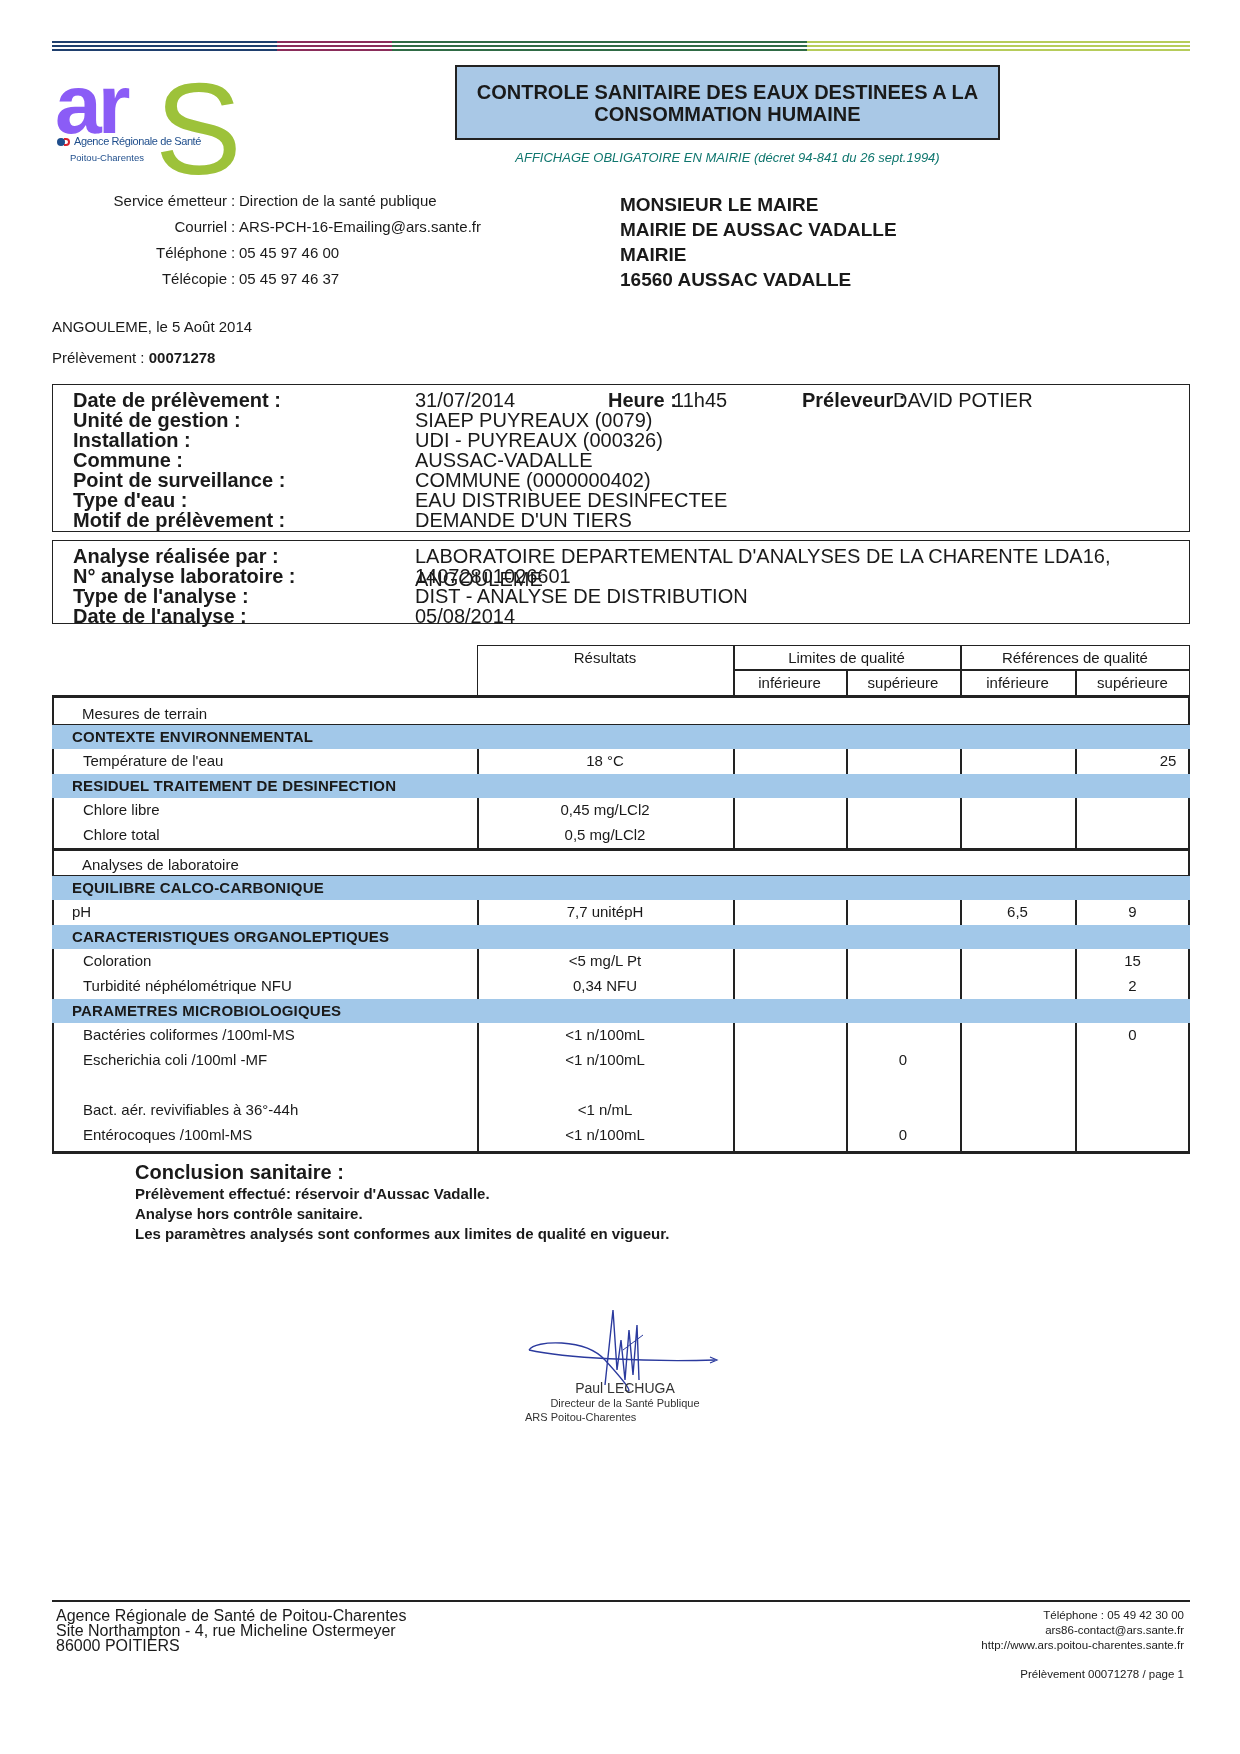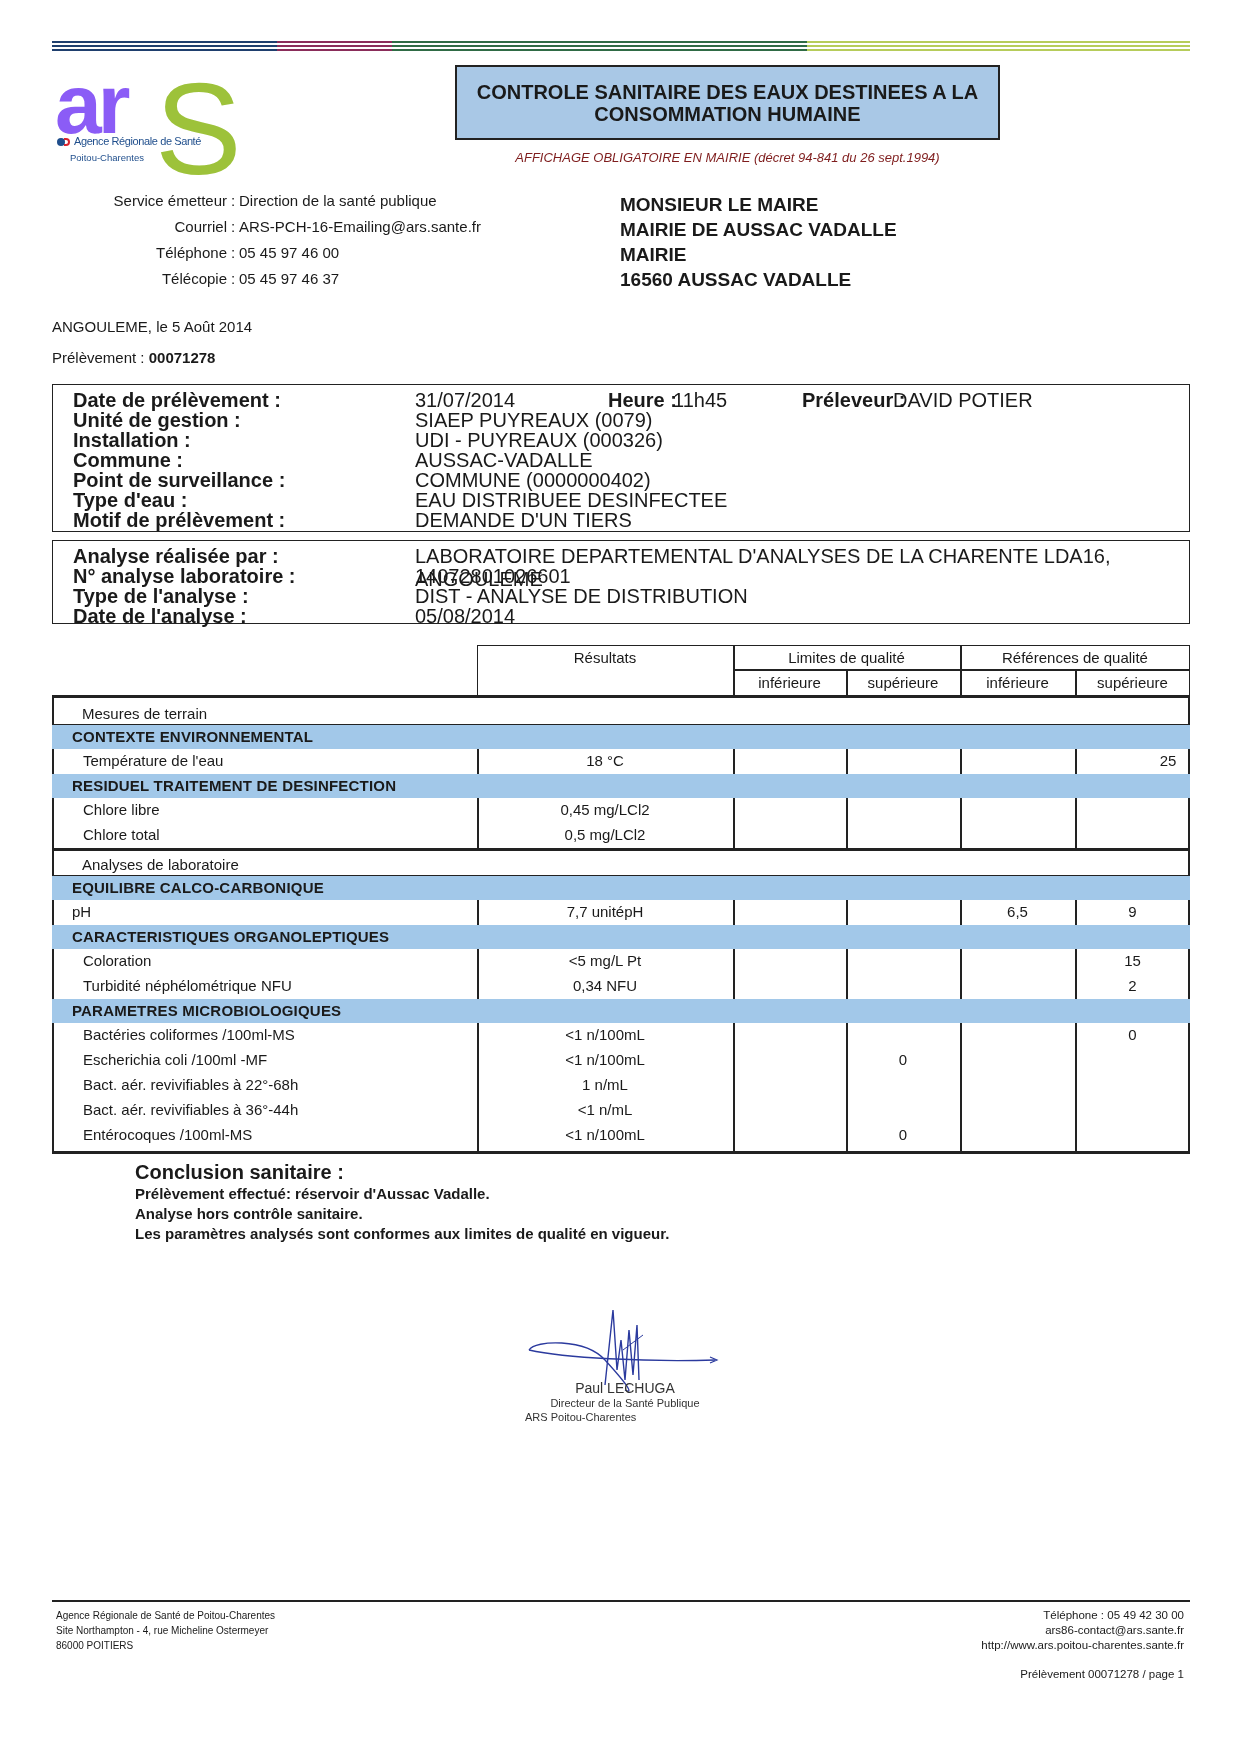--- a/index.html
+++ b/index.html
@@ -19,21 +19,21 @@
   .logo-s { position: absolute; left: 100px; top: -14px; font-size: 130px; font-weight: 400; color: #9dc23a; font-family: "Liberation Sans", sans-serif; }
   .logo-dots { position: absolute; left: 2px; top: 70px; width: 14px; height: 8px; }
   .logo-dot1 { position: absolute; left: 0; top: 0; width: 8px; height: 8px; border-radius: 50%; background: #1f4e8c; }
   .logo-dot2 { position: absolute; left: 7px; top: 0; width: 6px; height: 8px; border-radius: 0 6px 6px 0; border: 2px solid #d9232e; border-left: none; }
   .logo-agency { position: absolute; left: 19px; top: 67px; font-size: 11px; color: #1f4e8c; letter-spacing: -0.4px; }
   .logo-region { position: absolute; left: 15px; top: 84px; font-size: 9.5px; color: #1f4e8c; }
 
   
   .title-box { left: 455px; top: 65px; width: 545px; height: 75px; background: #a9c8e6; border: 2px solid #222; display: flex; flex-direction: column; align-items: center; justify-content: center; }
   .title-box span { font-weight: 700; font-size: 20px; line-height: 22px; color: #1a1a1a; }
-  .decree { left: 455px; top: 150px; width: 545px; text-align: center; font-style: italic; font-size: 13px; color: #7f1d1d; }
+  .decree { left: 455px; top: 150px; width: 545px; text-align: center; font-style: italic; font-size: 13px; color: #0f766e; }
 
   
   .sender { left: 60px; top: 192px; width: 440px; }
   .sender-row { display: flex; height: 26px; font-size: 15px; }
   .sender-row .k { width: 167px; text-align: right; }
   .sender-row .sep { width: 12px; text-align: center; }
   .sender-row .v { flex: 1; }
 
   .recipient { left: 620px; top: 192px; font-weight: 700; font-size: 19px; line-height: 25px; }
 
@@ -74,21 +74,21 @@
   .conclusion p { font-size: 15px; font-weight: 700; line-height: 20px; }
 
   
   .signature { left: 525px; top: 1290px; width: 200px; height: 130px; }
   .sig-name { position: absolute; left: 0; right: 0; top: 90px; text-align: center; font-size: 14px; color: #333; }
   .sig-title { position: absolute; left: 0; right: 0; top: 107px; text-align: center; font-size: 11px; color: #333; }
   .sig-org { position: absolute; left: 0; right: 0; top: 121px; text-align: left; font-size: 11px; color: #333; }
 
   
   .footer-line { left: 52px; top: 1600px; width: 1138px; height: 2px; background: #222; }
-  .footer-left { left: 56px; top: 1608px; font-size: 10px; line-height: 15px; }
+  .footer-left { left: 56px; top: 1608px; font-size: 16px; line-height: 15px; }
   .footer-right { right: 56px; top: 1608px; font-size: 11.5px; line-height: 15px; text-align: right; }
   .page-ref { right: 56px; top: 1668px; font-size: 11.5px; }
 </style>
 </head>
 <body>
 
 <div class="abs stripes">
   <div class="stripe-seg" style="left:0;width:225px;">
     <div class="ln ln1" style="background:#1f3f6e"></div>
       <div class="ln ln2" style="background:#1f3f6e"></div>
@@ -322,24 +322,20 @@
   <div class="row" style="top:378px">
     <span class="nm">Bactéries coliformes /100ml-MS</span>
     <span class="res">&lt;1 n/100mL</span>
     <span class="c" style="left:1023px;width:115px">0</span>
   </div>
   <div class="row" style="top:403px">
     <span class="nm">Escherichia coli /100ml -MF</span>
     <span class="res">&lt;1 n/100mL</span>
     <span class="c" style="left:794px;width:114px">0</span>
   </div>
-  <div class="row" style="top:428px">
-    <span class="nm">Bact. aér. revivifiables à 22°-68h</span>
-    <span class="res">1 n/mL</span>
-  </div>
   <div class="row" style="top:453px">
     <span class="nm">Bact. aér. revivifiables à 36°-44h</span>
     <span class="res">&lt;1 n/mL</span>
   </div>
   <div class="row" style="top:478px">
     <span class="nm">Entérocoques /100ml-MS</span>
     <span class="res">&lt;1 n/100mL</span>
     <span class="c" style="left:794px;width:114px">0</span>
   </div>
 </div>

